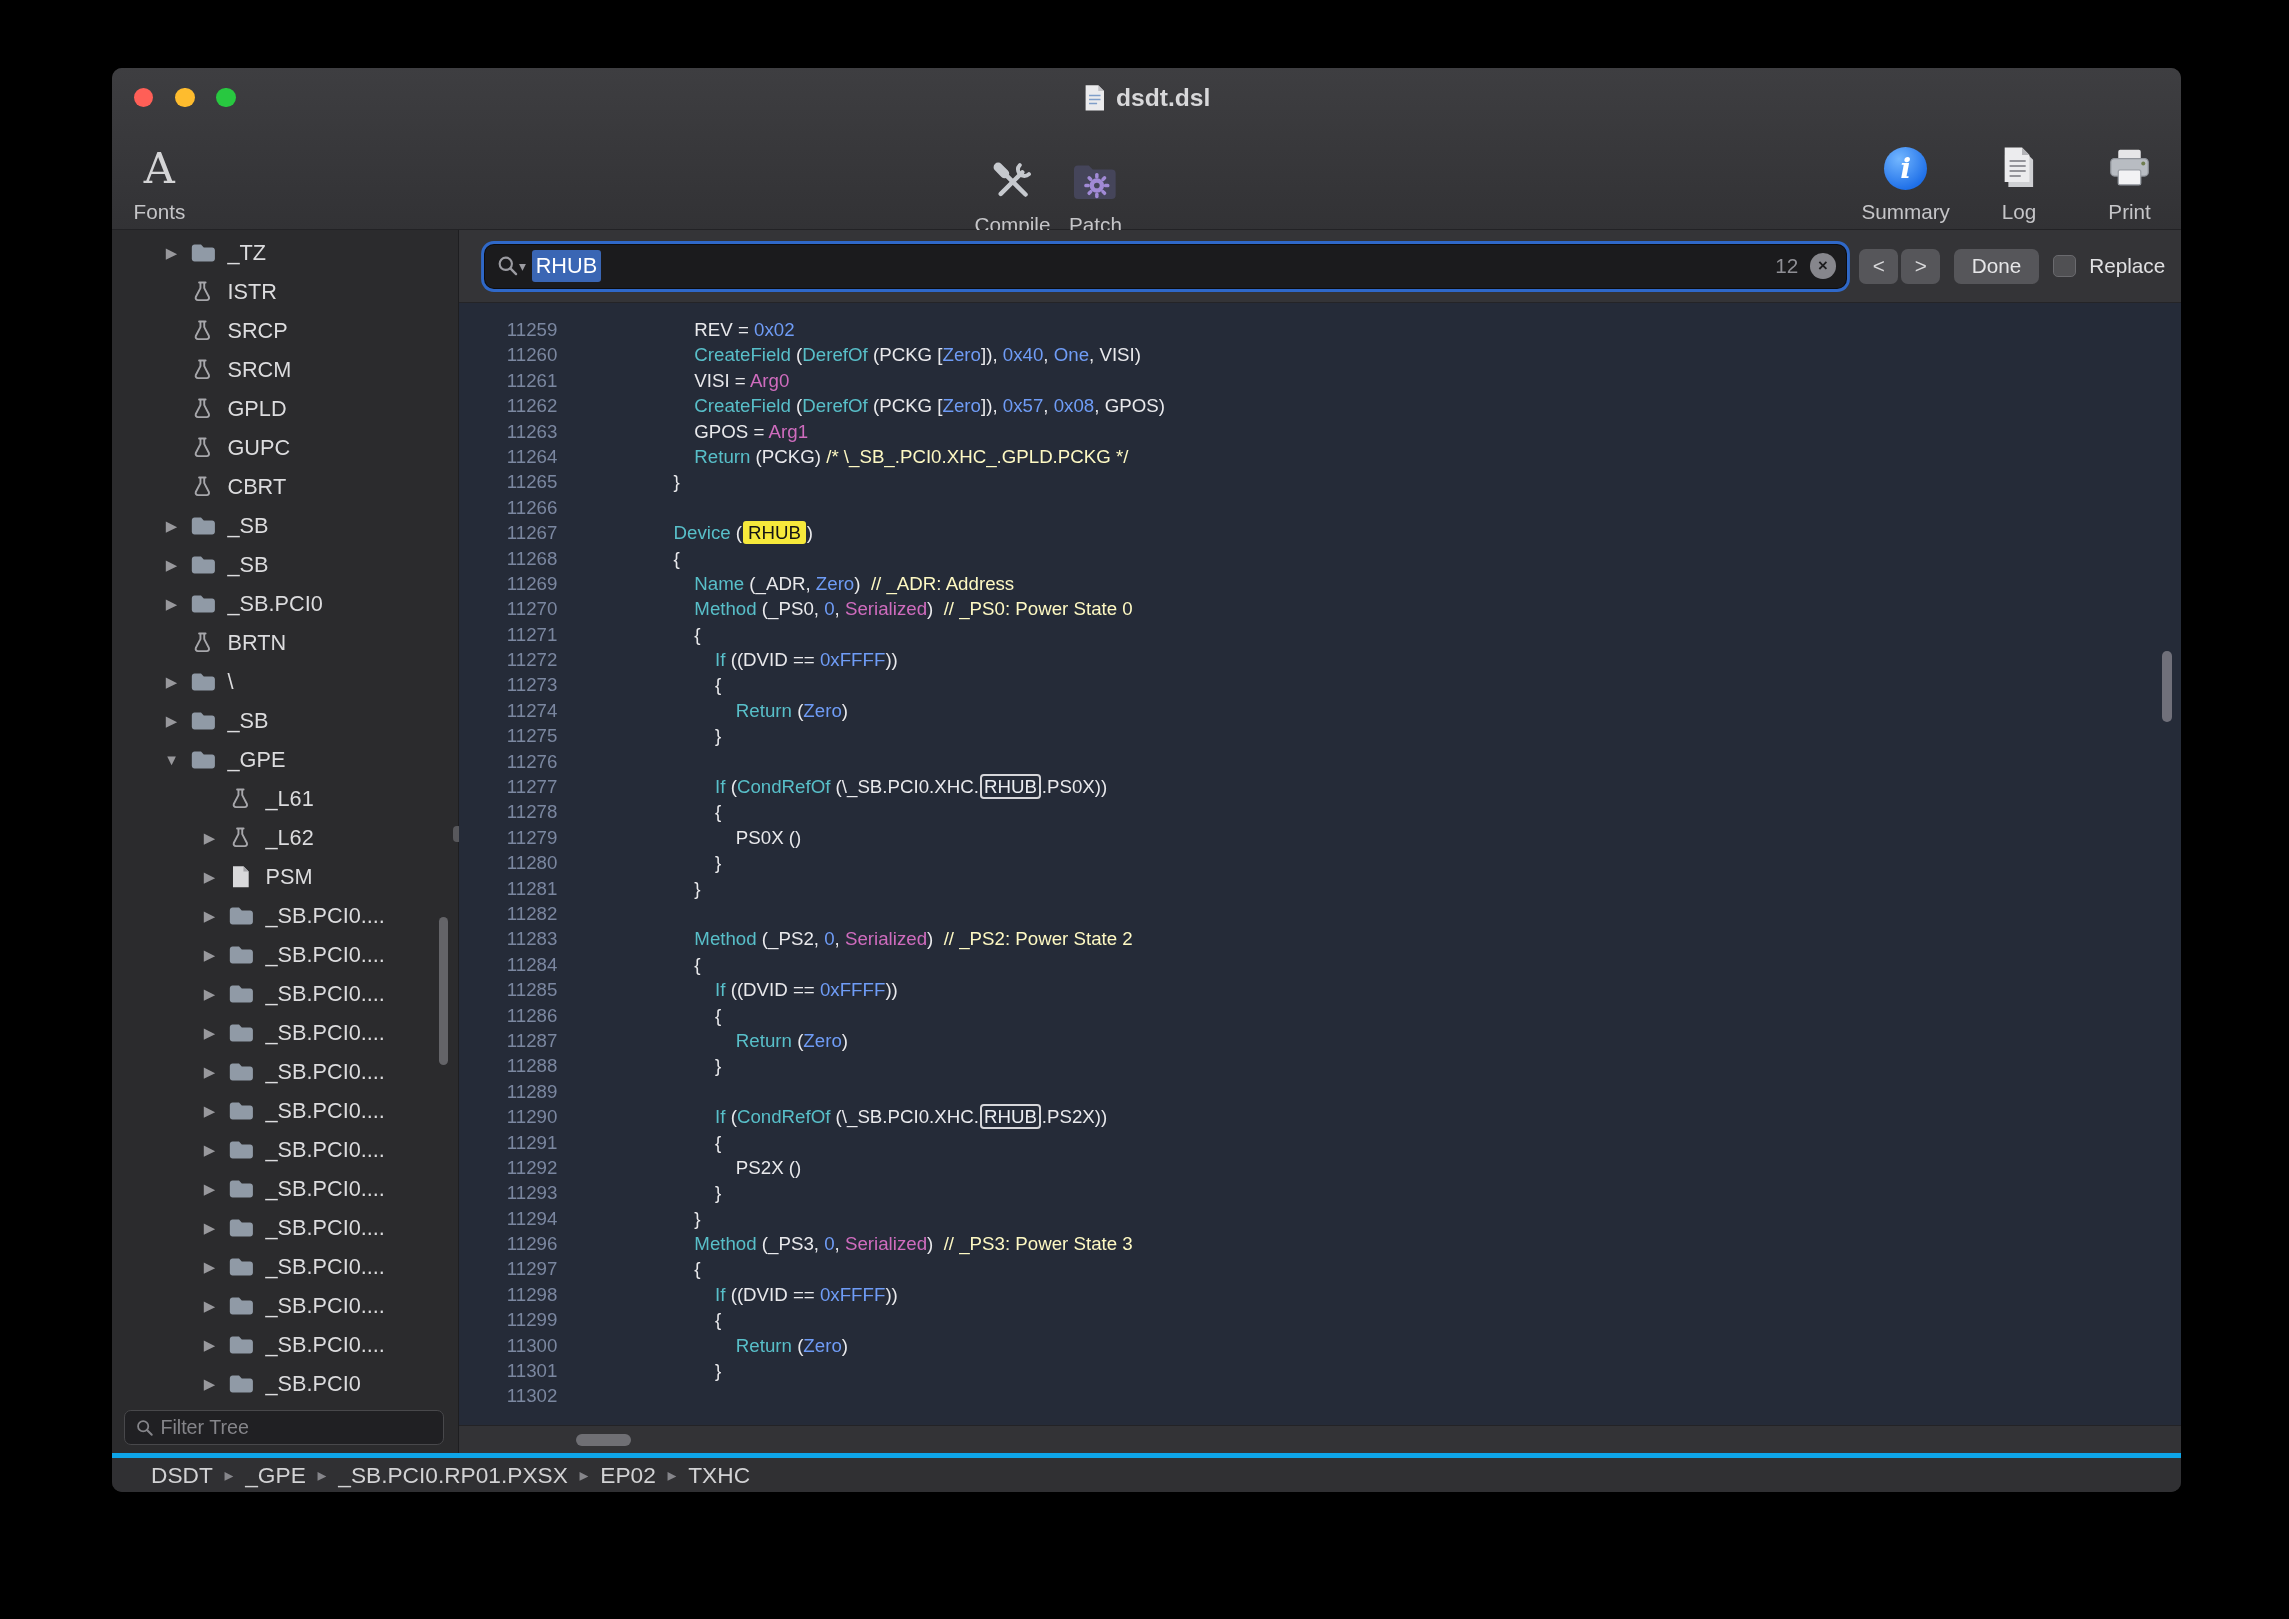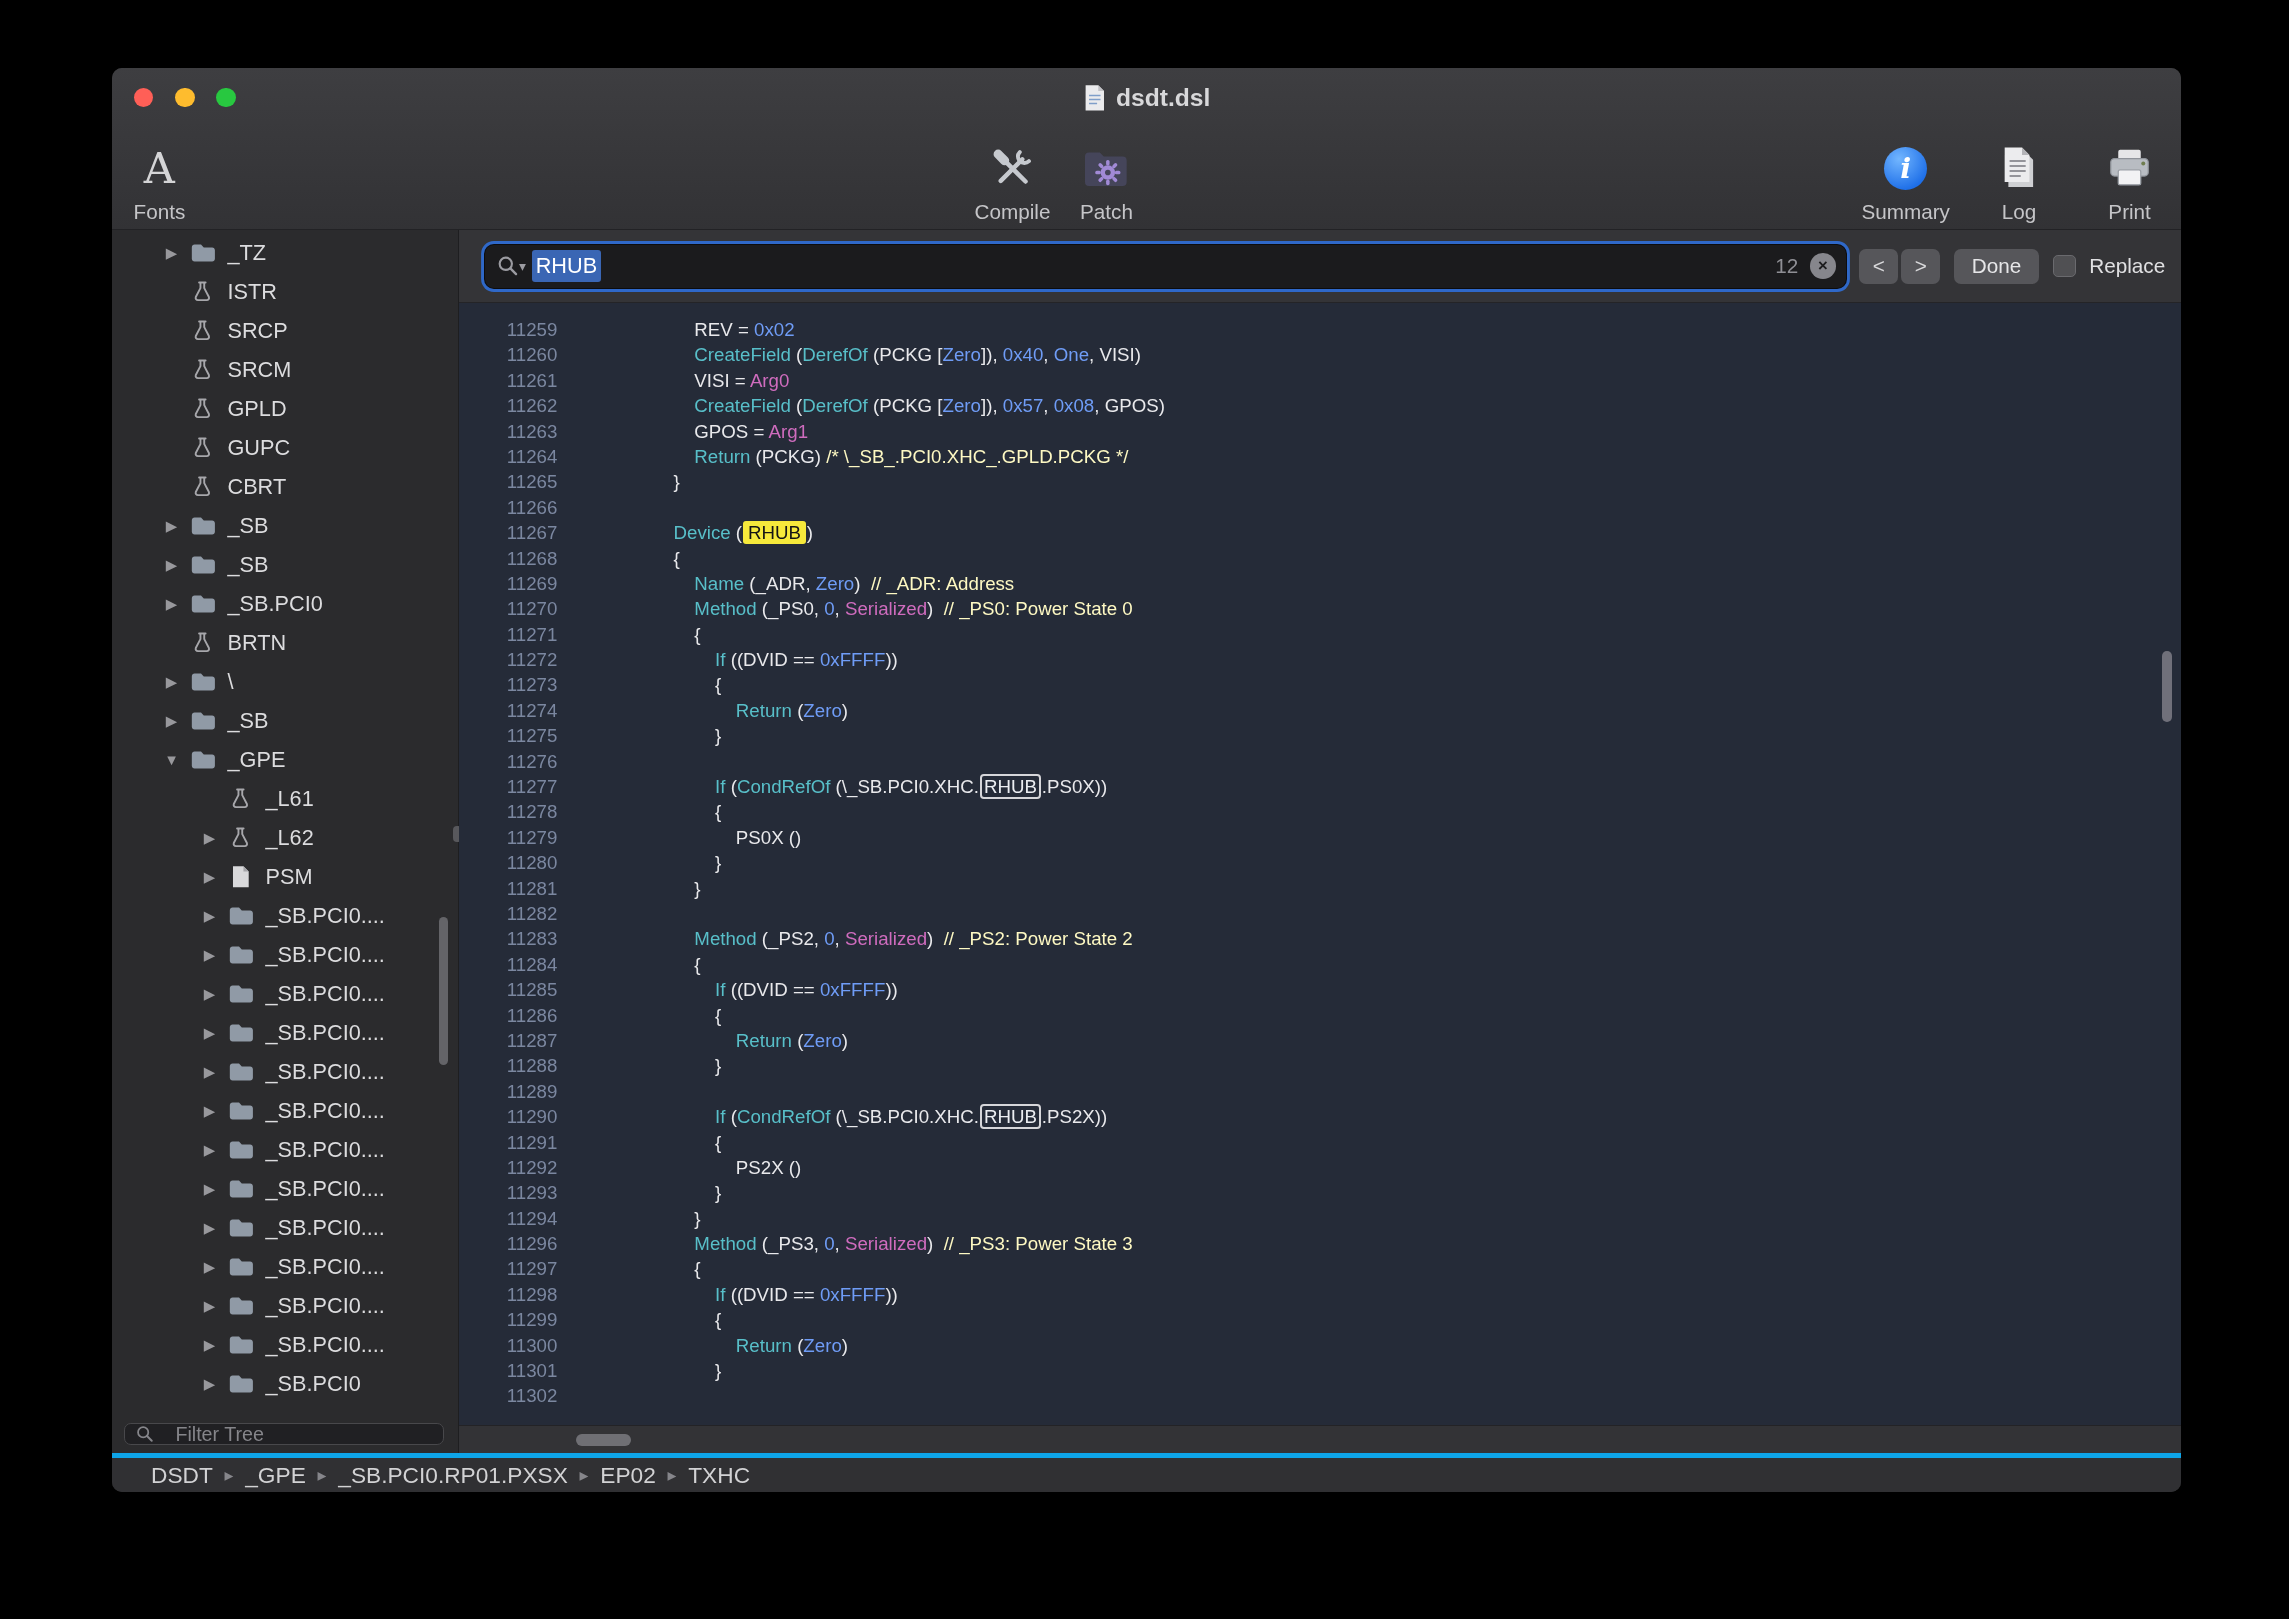--- a/index.html
+++ b/index.html
@@ -14,21 +14,21 @@
   .titlebar{position:relative;height:59px}
   .lights{position:absolute;left:21.7px;top:0;height:59px;display:flex;align-items:center;gap:21.7px}
   .light{width:19.7px;height:19.7px;border-radius:50%}
   .light.red{background:#ff5f57}.light.yellow{background:#febc2e}.light.green{background:#28c840}
   .wtitle{position:absolute;left:0;right:0;top:0;height:59px;display:flex;align-items:center;justify-content:center;gap:9.9px;
           color:#d8d8da;font-size:24.6px;font-weight:700}
   .toolbar{position:absolute;top:59px;left:0;right:0;height:102px}
   .tbitem{display:flex;flex-direction:column;align-items:center;justify-content:flex-end;height:97px;color:#c5c5c8;font-size:20.7px;min-width:83px}
   .tbicon{height:63px;display:flex;align-items:center;justify-content:center}
   .tb-left{position:absolute;left:5.9px;top:0}
-  .tb-center{position:absolute;left:859px;top:0;display:flex;gap:11px}
+  .tb-center{position:absolute;left:859px;top:13px;display:flex;gap:0}
   .tb-right{position:absolute;right:9.9px;top:0;display:flex;gap:27.6px}
   .fonts-A{font-family:"DejaVu Serif","Liberation Serif",serif;font-size:43px;color:#d4d4d6;line-height:1}
   .info-circle{width:43px;height:43px;border-radius:50%;background:radial-gradient(circle at 35% 28%,#72b6ff,#1e6fe8 75%);
                display:flex;align-items:center;justify-content:center}
   .info-circle .ig{font-family:"DejaVu Serif","Liberation Serif",serif;font-style:italic;font-weight:700;font-size:28.6px;color:#fff;line-height:1}
   .patchwrap{position:relative;width:49px;height:43px}
 
   
   .content{position:absolute;top:162px;left:0;right:0;bottom:39px;display:flex}
 
@@ -36,22 +36,22 @@
   .sidebar{position:relative;width:347px;background:#2b2b2d;border-right:1px solid #1e1e20;flex:none}
   .tree{position:absolute;top:3px;left:0;right:0;bottom:57px;overflow:hidden}
   .trow{display:flex;align-items:center;height:39px;color:#dcdcde;font-size:21.7px}
   .trow.lvl1{padding-left:43px}
   .trow.lvl2{padding-left:81px}
   .tri{width:33px;flex:none;font-size:14.8px;color:#98989c;display:flex;justify-content:center}
   .ticon{width:29.6px;height:25.6px;flex:none;margin-right:9.9px;display:flex;align-items:center;justify-content:center}
   .tlabel{white-space:nowrap}
   .side-scroll{position:absolute;top:687px;right:9.9px;width:8.9px;height:148px;border-radius:4.9px;background:#646468}
   .splitknob{position:absolute;left:341px;top:596px;width:8.9px;height:15.8px;border-radius:3.9px;background:#58585c}
-  .filterbar{position:absolute;left:11.8px;right:13.8px;bottom:7.9px;height:22px;background:#202023;border:1px solid #48484b;border-radius:6.9px;
-             display:flex;align-items:center;padding:0 9.9px;gap:21px}
+  .filterbar{position:absolute;left:11.8px;right:13.8px;bottom:7.9px;height:35px;background:#202023;border:1px solid #48484b;border-radius:6.9px;
+             display:flex;align-items:center;padding:0 9.9px;gap:6px}
   .filter-input{flex:1;min-width:0;background:transparent;border:none;outline:none;color:#d8d8da;font-size:19.7px;font-family:inherit}
   .filter-input::placeholder{color:#85858a}
 
   
   .editor{flex:1;min-width:0;display:flex;flex-direction:column;background:#343437}
   .findbar{height:73px;flex:none;display:flex;align-items:center;padding:0 15.8px 0 25.6px;gap:13.8px;border-bottom:1px solid #242427}
   .sfield{flex:1;min-width:0;height:43px;background:#1b1b1d;border-radius:8.9px;display:flex;align-items:center;padding:0 9.9px 0 11.8px;gap:5.9px;
           box-shadow:0 0 0 1px #0c0c0e,0 0 0 3.9px rgba(47,114,226,.85)}
   .smag{display:flex;align-items:center}
   .schev{font-size:13.8px;color:#9b9ba1;margin-left:-1px}

